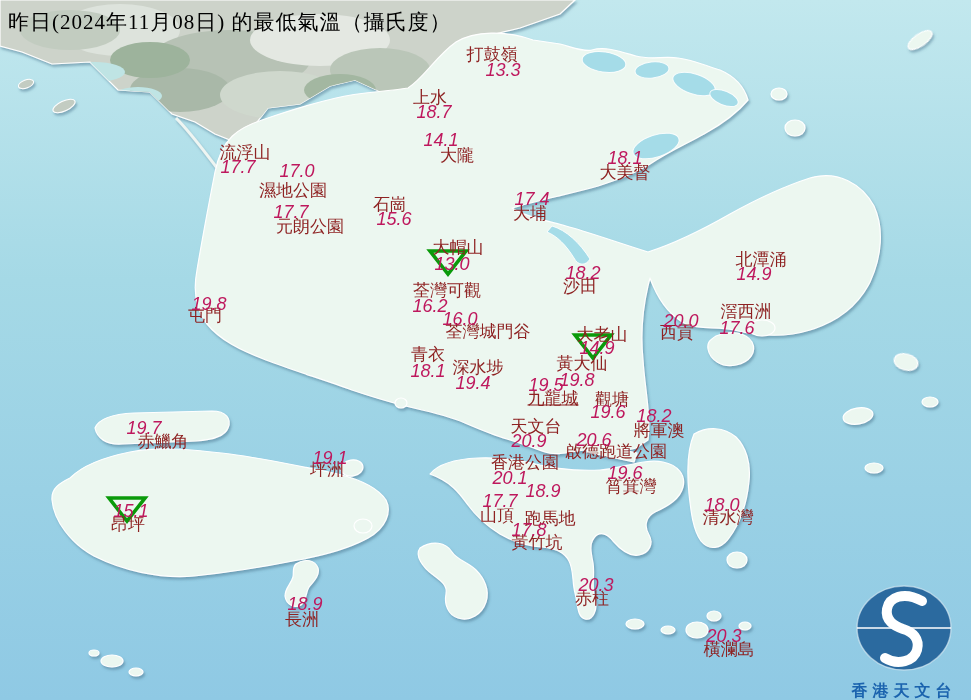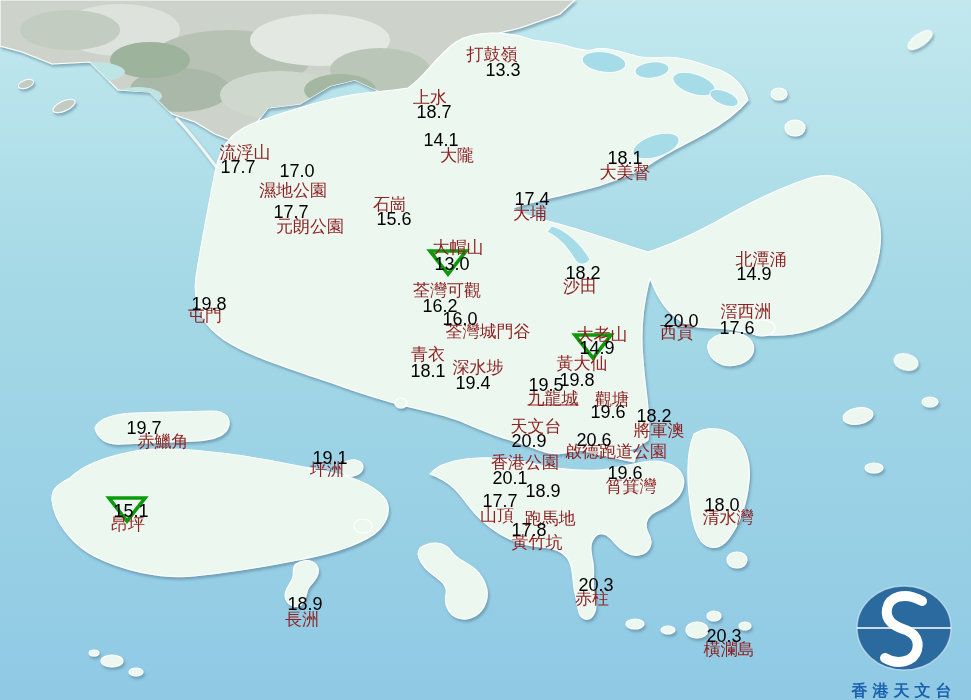--- a/index.html
+++ b/index.html
@@ -3,21 +3,21 @@
 <meta charset="utf-8">
 <style>
   html,body{margin:0;padding:0;background:#dde;}
   .stage{position:relative;width:971px;height:700px;overflow:hidden;
          font-family:"Liberation Sans",sans-serif;}
   .stage svg.basemap{position:absolute;left:0;top:0;}
   .map-title{position:absolute;left:8px;top:8px;font-family:"Liberation Serif","DejaVu Serif",serif;
              font-size:21px;color:#000;letter-spacing:1px;white-space:nowrap;}
   .st-value{position:absolute;transform:translate(-50%,-50%);
             font-family:"Liberation Sans","DejaVu Sans",sans-serif;
-            font-size:18px;color:#000000;white-space:nowrap;z-index:6;}
+            font-size:18px;color:#be185d;white-space:nowrap;z-index:6;font-style:italic;}
   .st-name{position:absolute;transform:translate(-50%,-50%);
            font-family:"Liberation Serif","DejaVu Serif",serif;
            font-size:17px;color:#8e2222;white-space:nowrap;z-index:5;}
   .marker{position:absolute;z-index:4;}
   .logo{position:absolute;left:836px;top:580px;width:136px;text-align:center;z-index:7;}
   .logo-zh{font-family:"Liberation Serif","DejaVu Serif",serif;font-size:16px;font-weight:bold;
            color:#1b63ae;letter-spacing:5px;margin-top:1px;white-space:nowrap;}
 </style>
 </head>
 <body>
@@ -150,20 +150,21 @@
     <g fill="#a5dce8" stroke="rgba(255,255,255,0.85)" stroke-width="1">
       <ellipse cx="604" cy="62" rx="22" ry="10" transform="rotate(8 604 62)"></ellipse>
       <ellipse cx="652" cy="70" rx="17" ry="8" transform="rotate(-6 652 70)"></ellipse>
       <ellipse cx="694" cy="84" rx="22" ry="10" transform="rotate(18 694 84)"></ellipse>
       <ellipse cx="724" cy="98" rx="15" ry="7" transform="rotate(22 724 98)"></ellipse>
       <ellipse cx="656" cy="146" rx="24" ry="11" transform="rotate(-18 656 146)"></ellipse>
       <path d="M552,226 C566,230 580,243 590,259 C586,266 578,266 574,258 C566,245 557,236 547,232 Z"></path>
     </g>
   </svg>
 
+  <div class="map-title">昨日(2024年11月08日) 的最低氣溫（攝氏度）</div>
 
   <div id="stations-layer">
       <div class="st-value" style="left: 503px; top: 70px;">13.3</div>
       <div class="st-name" style="left: 492px; top: 54px;">打鼓嶺</div>
       <div class="st-value" style="left: 434px; top: 112px;">18.7</div>
       <div class="st-name" style="left: 430px; top: 97px;">上水</div>
       <div class="st-value" style="left: 441px; top: 140px;">14.1</div>
       <div class="st-name" style="left: 428px; top: 155px; margin-left: 29px;">大隴</div>
       <div class="st-value" style="left: 625px; top: 158px;">18.1</div>
       <div class="st-name" style="left: 625px; top: 172px;">大美督</div>
@@ -175,21 +176,21 @@
       <div class="st-name" style="left: 310px; top: 226px;">元朗公園</div>
       <div class="st-value" style="left: 394px; top: 219px;">15.6</div>
       <div class="st-name" style="left: 390px; top: 204px;">石崗</div>
       <div class="st-value" style="left: 532px; top: 199px;">17.4</div>
       <div class="st-name" style="left: 530px; top: 213px;">大埔</div>
       <div class="marker" style="left: 426px; top: 247px;"><svg width="44" height="30">
           <polygon points="4,4 40,4 22,27" fill="none" stroke="#0a9a0a" stroke-width="3.6"></polygon>
         </svg></div>
       <div class="st-value" style="left: 452px; top: 264px;">13.0</div>
       <div class="st-name" style="left: 458px; top: 247px;">大帽山</div>
-      <div class="st-value" style="left: 440px; top: 306px; text-align: center;">16.2</div>
+      <div class="st-value" style="left: 430px; top: 306px; text-align: center;">16.2</div>
       <div class="st-name" style="left: 447px; top: 290px;">荃灣可觀</div>
       <div class="st-value" style="left: 460px; top: 319px;">16.0</div>
       <div class="st-name" style="left: 488px; top: 331px;">荃灣城門谷</div>
       <div class="st-value" style="left: 583px; top: 273px;">18.2</div>
       <div class="st-name" style="left: 580px; top: 286px;">沙田</div>
       <div class="st-value" style="left: 754px; top: 274px;">14.9</div>
       <div class="st-name" style="left: 761px; top: 259px;">北潭涌</div>
       <div class="st-value" style="left: 737px; top: 328px;">17.6</div>
       <div class="st-name" style="left: 746px; top: 311px;">滘西洲</div>
       <div class="st-value" style="left: 681px; top: 321px;">20.0</div>

